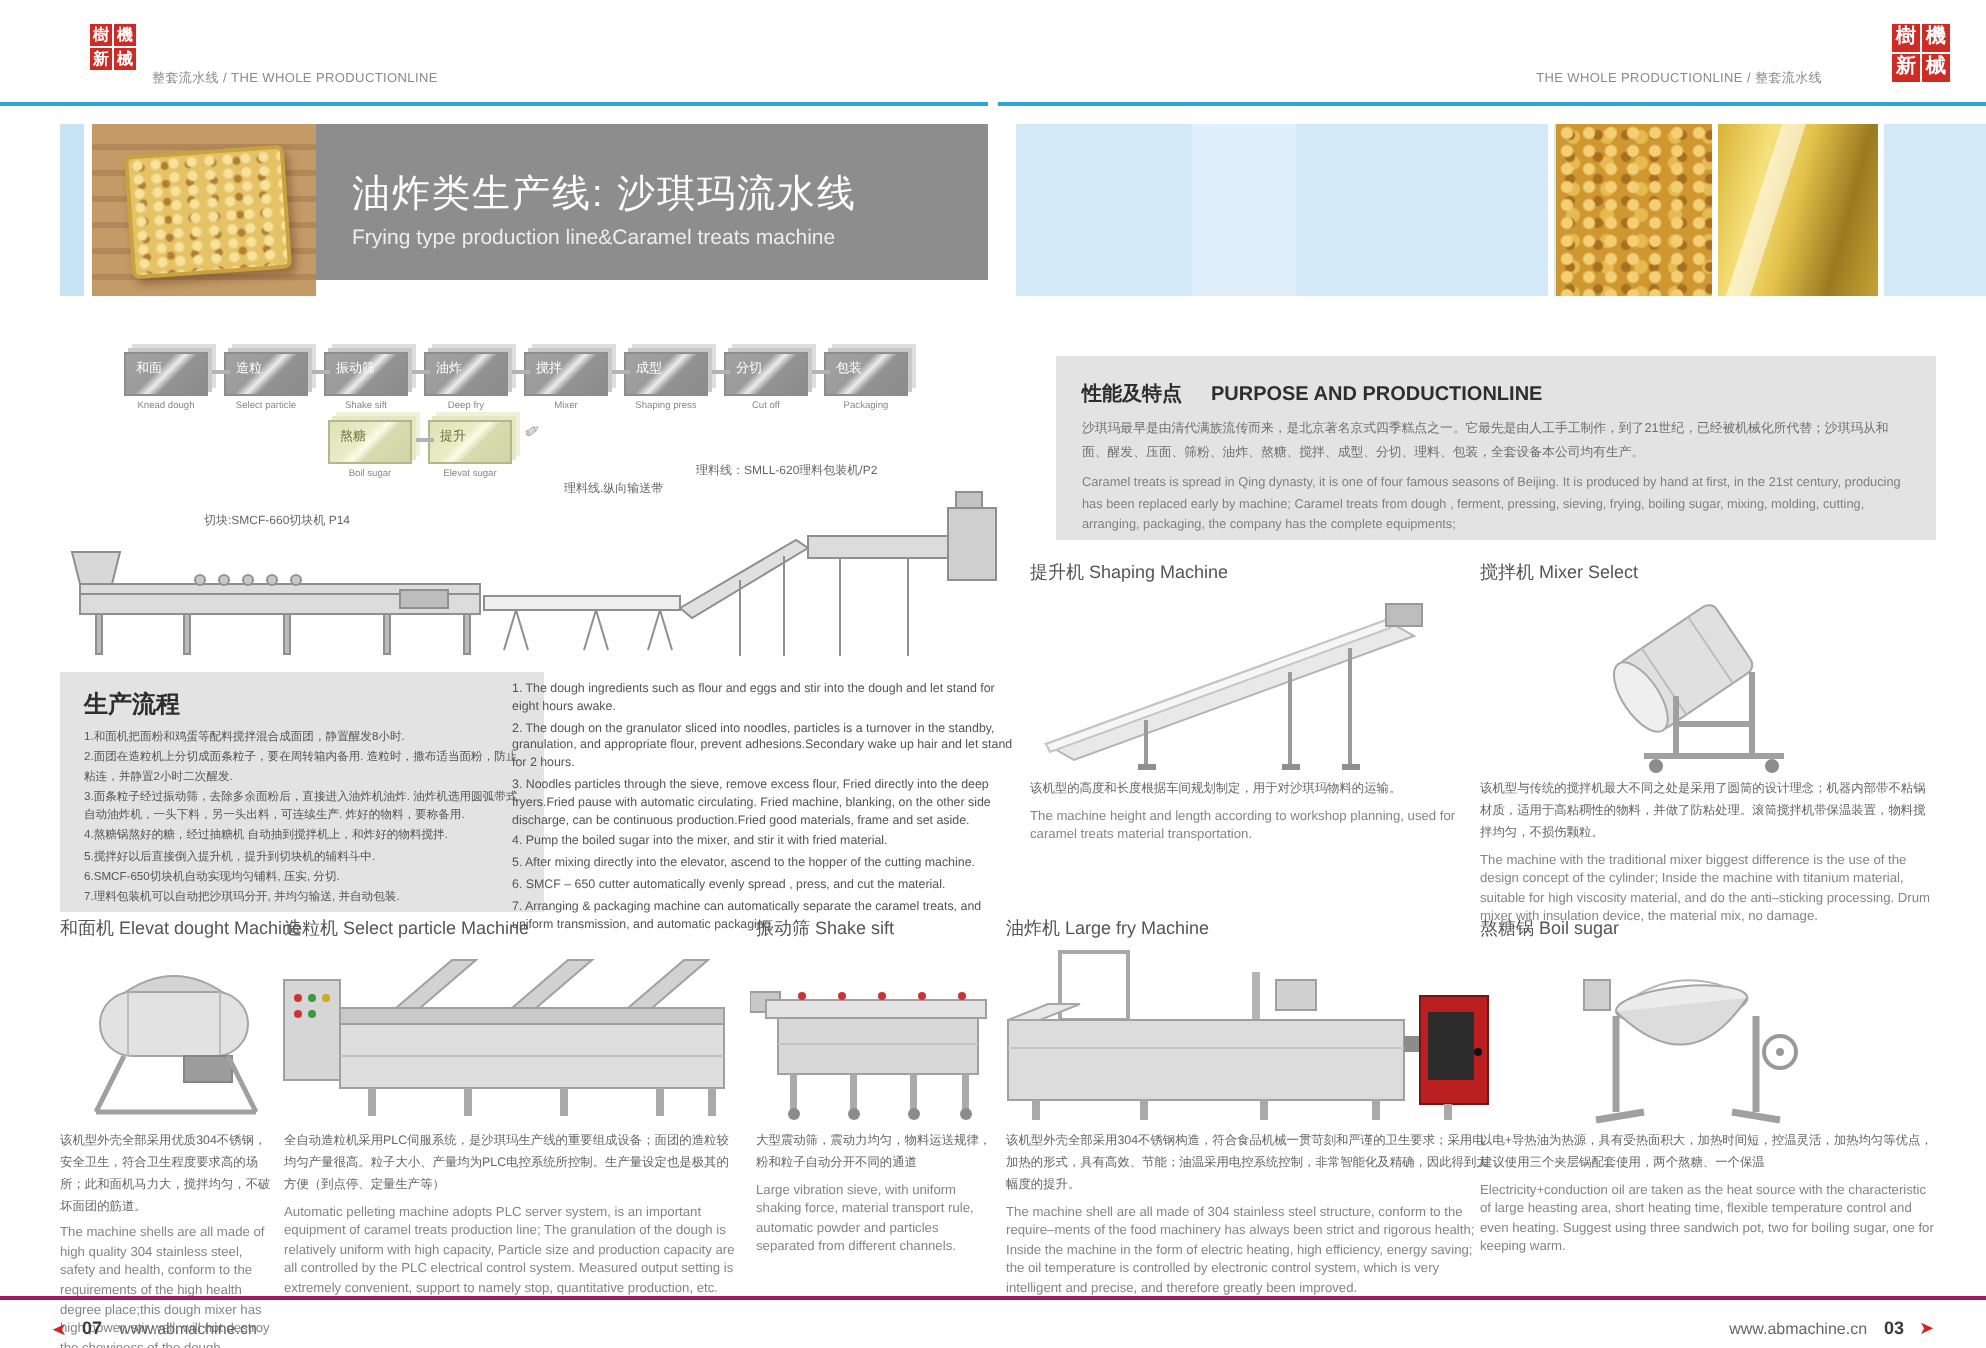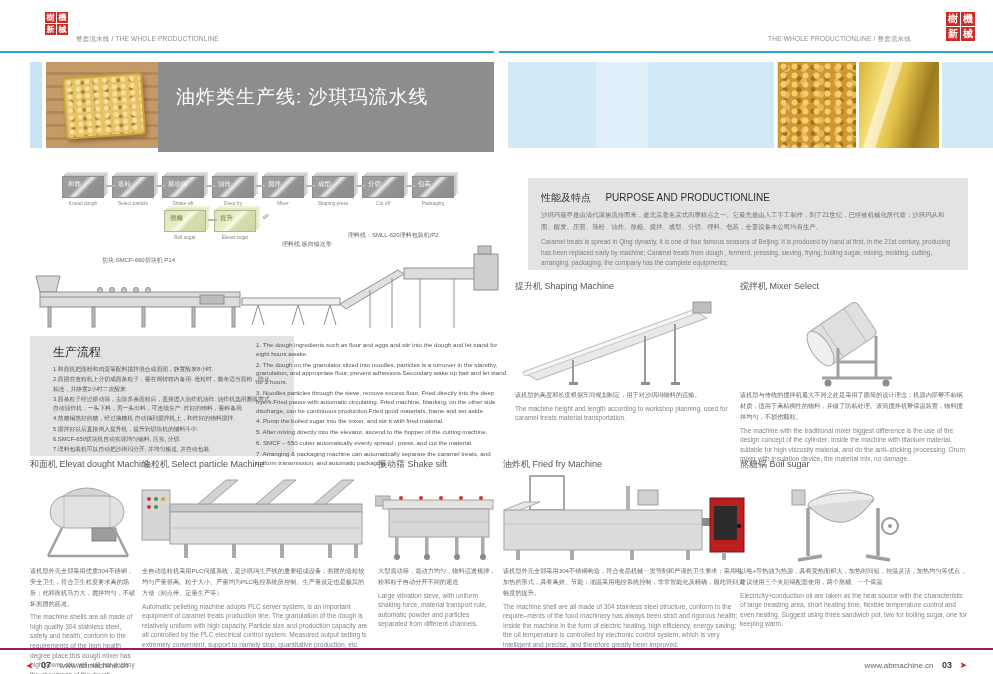--- a/index.html
+++ b/index.html
@@ -41,21 +41,21 @@
     box-shadow:2px -2px 0 0 #c9c9c9,4px -4px 0 0 #dedede;}
   .fface.green{background:linear-gradient(135deg,#dde2b9 0%,#e8edc6 40%,#fbfce8 50%,#d6dcae 60%,#cfd5a5 100%);
     border-color:#b3b88c;box-shadow:2px -2px 0 0 #e4e8c4,4px -4px 0 0 #eff2d6;}
   .fzh{position:absolute;top:3px;left:5px;font-size:6.5px;color:#fff;}
   .fface.green .fzh{color:#667040;}
   .fen{margin-top:3px;font-size:4.8px;color:#888;text-align:center;line-height:1.1;}
   .fdash{position:absolute;width:9px;height:2px;background:#b3b3b3;}
   .pencil{font-size:9px;color:#999;transform:rotate(12deg);display:inline-block;}
   
   .graybox{background:#e3e3e3;}
-  .blk-title{font-size:11px;font-weight:normal;color:#2e2e2e;}
+  .blk-title{font-size:11px;font-weight:bold;color:#2e2e2e;}
   .items-zh{font-size:5.8px;color:#555;line-height:1.6;}
   .items-zh div{margin-bottom:1px;}
   .items-en{font-size:6.2px;color:#555;line-height:1.42;}
   .items-en div{margin-bottom:2px;}
   .purpose-zh{font-size:6.4px;color:#6f6f6f;line-height:1.9;}
   .purpose-en{font-size:6.4px;color:#808080;line-height:1.6;}
   .machine-title{font-size:9px;color:#555;}
   .cap-zh{font-size:6.2px;color:#666;line-height:1.75;}
   .cap-en{font-size:6.6px;color:#858585;line-height:1.45;margin-top:3px;}
   .draw-label{font-size:6px;color:#666;white-space:nowrap;}
@@ -88,23 +88,24 @@
       <span>械</span>
   </div>
 
   <div class="abs blue-rule" style="left:0;top:51px;width:494px;"></div>
   <div class="abs blue-rule" style="left:499px;top:51px;width:494px;"></div>
 
   <div class="abs" style="left:30px;top:62px;width:12px;height:86px;background:#c8e4f4;"></div>
   <div class="abs wood" style="left:46px;top:62px;width:112px;height:86px;">
     <div class="sachima"></div>
   </div>
-  <div class="abs banner-gray" style="left:158px;top:62px;width:336px;height:90px;padding:0;">
+  <div class="abs banner-gray" style="left:158px;top:62px;width:336px;height:78px;padding:0;">
     <div style="position:absolute;left:18px;top:22px;">
       <div class="banner-title">油炸类生产线: 沙琪玛流水线</div>
+      <div class="banner-sub">Frying type production line&amp;Caramel treats machine</div>
     </div>
   </div>
 
   <div class="abs banner-blue" style="left:508px;top:62px;width:485px;height:86px;">
     <div class="abs" style="left:88px;top:0;width:52px;height:86px;background:#e0f0fa;"></div>
     <div class="abs wsep" style="left:266px;top:0;height:86px;"></div>
     <div class="abs fried" style="left:270px;top:0;width:78px;height:86px;"></div>
     <div class="abs wsep" style="left:348px;top:0;height:86px;"></div>
     <div class="abs pack" style="left:351px;top:0;width:80px;height:86px;overflow:hidden;"></div>
     <div class="abs wsep" style="left:431px;top:0;height:86px;"></div>
@@ -207,21 +208,21 @@
       <line x1="340" y1="50" x2="340" y2="88"></line>
         <line x1="362" y1="38" x2="362" y2="88"></line>
       <rect x="374" y="28" width="72" height="11" fill="#dcdcdc"></rect>
       <line x1="390" y1="39" x2="390" y2="88"></line>
         <line x1="424" y1="39" x2="424" y2="88"></line>
       <rect x="444" y="14" width="24" height="36" fill="#cfcfcf"></rect>
       <rect x="448" y="6" width="13" height="8" fill="#c2c2c2"></rect>
     </g>
   </svg>
 
-  <div class="abs graybox" style="left:30px;top:336px;width:218px;height:104px;padding:8px 23px;">
+  <div class="abs graybox" style="left:30px;top:336px;width:218px;height:104px;padding:8px 12px;">
     <div class="blk-title" style="font-size:12px;">生产流程</div>
     <div class="items-zh" style="margin-top:4px;">
       <div>1.和面机把面粉和鸡蛋等配料搅拌混合成面团，静置醒发8小时.</div>
       <div>2.面团在造粒机上分切成面条粒子，要在周转箱内备用. 造粒时，撒布适当面粉，防止粘连，并静置2小时二次醒发.</div>
       <div>3.面条粒子经过振动筛，去除多余面粉后，直接进入油炸机油炸. 油炸机选用圆弧带式自动油炸机，一头下料，另一头出料，可连续生产. 炸好的物料，要称备用.</div>
       <div>4.熬糖锅熬好的糖，经过抽糖机 自动抽到搅拌机上，和炸好的物料搅拌.</div>
       <div>5.搅拌好以后直接倒入提升机，提升到切块机的辅料斗中.</div>
       <div>6.SMCF-650切块机自动实现均匀铺料, 压实, 分切.</div>
       <div>7.理料包装机可以自动把沙琪玛分开, 并均匀输送, 并自动包装.</div>
     </div>
@@ -286,21 +287,21 @@
       <circle cx="114" cy="91" r="3.5" fill="#8c8c8c"></circle>
   </svg>
   <div class="abs" style="left:740px;top:390px;width:228px;">
     <div class="cap-zh">该机型与传统的搅拌机最大不同之处是采用了圆筒的设计理念；机器内部带不粘锅材质，适用于高粘稠性的物料，并做了防粘处理。滚筒搅拌机带保温装置，物料搅拌均匀，不损伤颗粒。</div>
     <div class="cap-en">The machine with the traditional mixer biggest difference is the use of the design concept of the cylinder; Inside the machine with titanium material, suitable for high viscosity material, and do the anti–sticking processing. Drum mixer with insulation device, the material mix, no damage.</div>
   </div>
 
   <div class="abs machine-title" style="left:30px;top:458px;">和面机 Elevat dought Machine</div>
   <div class="abs machine-title" style="left:142px;top:458px;">造粒机 Select particle Machine</div>
   <div class="abs machine-title" style="left:378px;top:458px;">振动筛 Shake sift</div>
-  <div class="abs machine-title" style="left:503px;top:458px;">油炸机 Fried fry Machine</div>
+  <div class="abs machine-title" style="left:503px;top:458px;">油炸机 Large fry Machine</div>
   <div class="abs machine-title" style="left:740px;top:458px;">熬糖锅 Boil sugar</div>
 
   <svg class="abs" style="left:34px;top:470px;" width="106" height="92" viewBox="0 0 106 92">
     <path d="M26,28 Q53,8 80,28 Z" fill="#d4d4d4" stroke="#a5a5a5"></path>
     <rect x="16" y="26" width="74" height="32" rx="16" fill="#e2e2e2" stroke="#a5a5a5"></rect>
     <line x1="30" y1="26" x2="30" y2="58" stroke="#bdbdbd"></line>
       <line x1="76" y1="26" x2="76" y2="58" stroke="#bdbdbd"></line>
     <rect x="58" y="58" width="24" height="13" fill="#9c9c9c" stroke="#858585"></rect>
     <g stroke="#a0a0a0" stroke-width="2.5" fill="none">
       <line x1="28" y1="58" x2="14" y2="86"></line>

